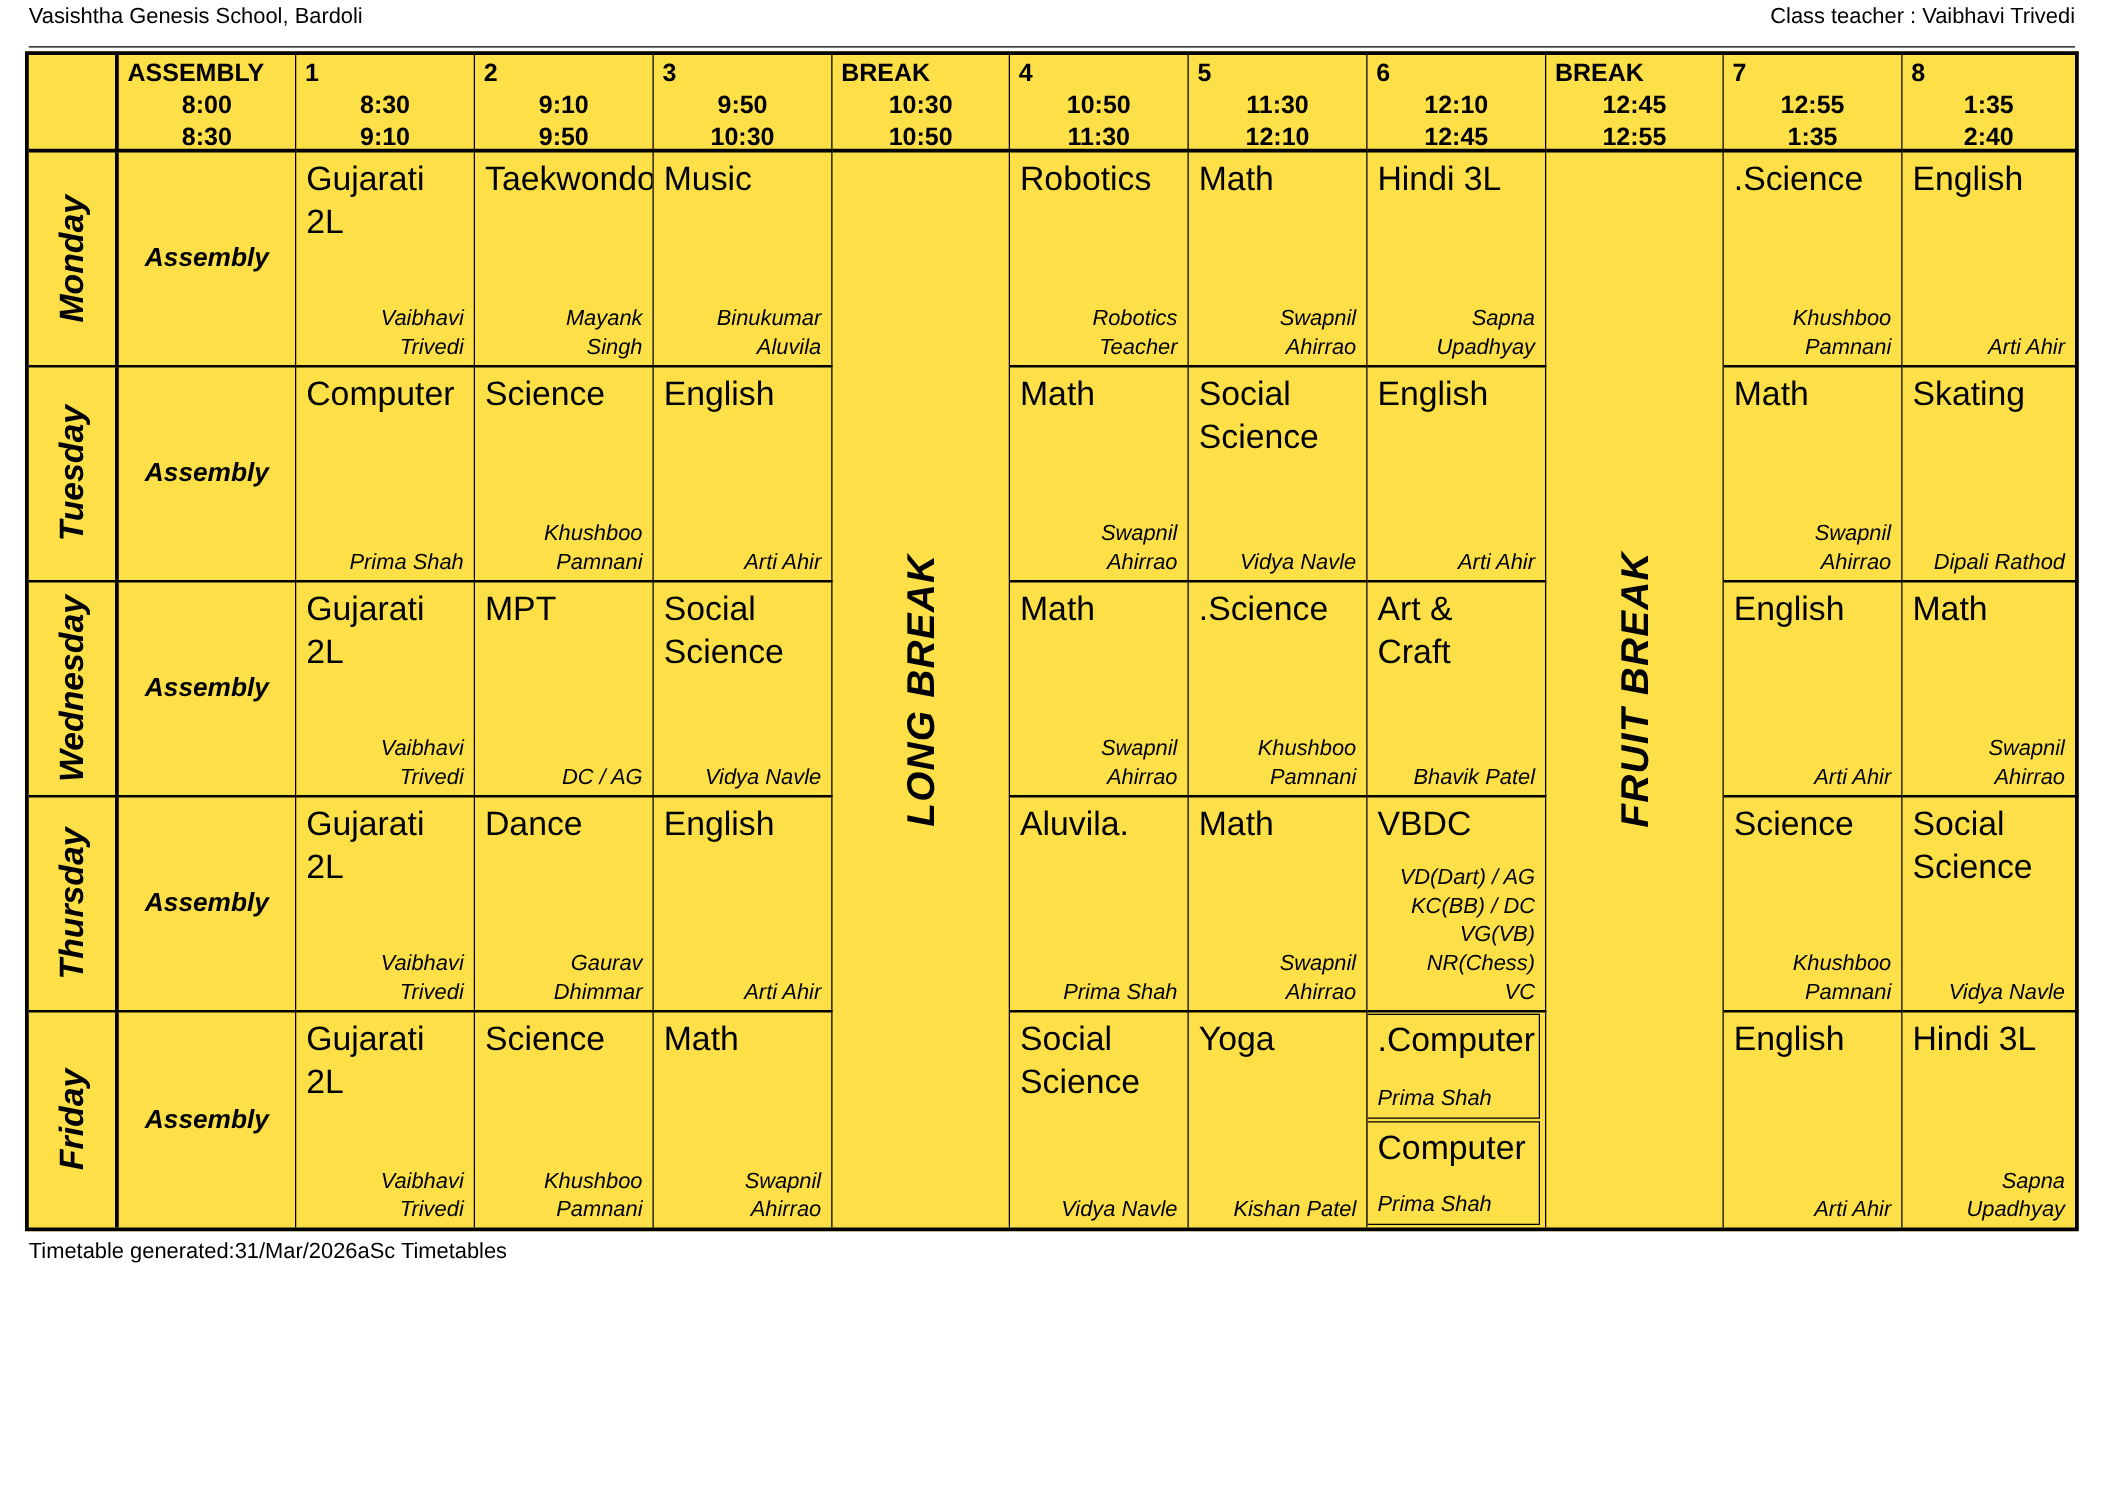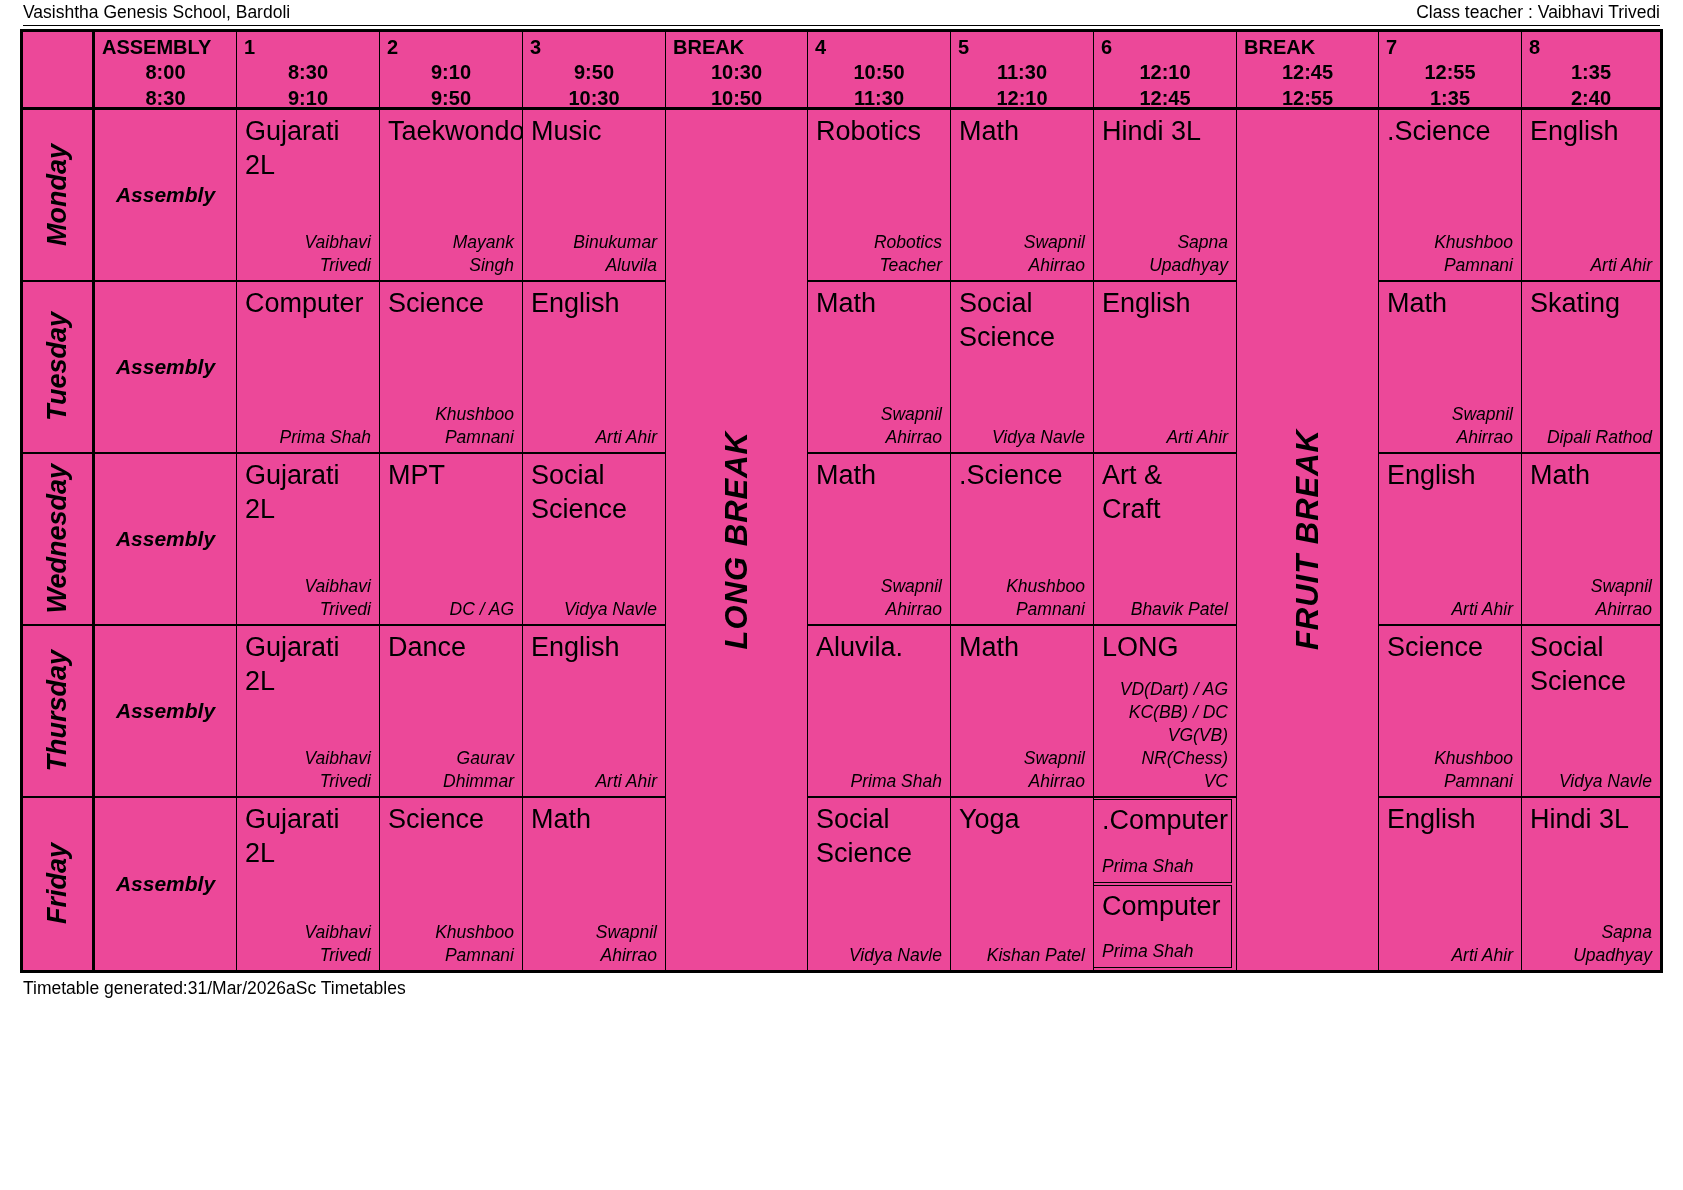--- a/index.html
+++ b/index.html
@@ -4,26 +4,26 @@
 <style>
   html,body { margin:0; padding:0; background:#fff; color:#000;
     font-family:"Liberation Sans", sans-serif; }
   .page { width:1683px; height:1190px; position:relative; overflow:hidden; background:#fff; }
 
   .title-wrap { text-align:center; padding-top:24px; }
   .title { display:inline-block; font-size:42px; font-weight:bold;
     border-bottom:5px solid #000; padding:0 8px 2px 8px; letter-spacing:1px; }
 
   .info-row { width:1637px; margin:2px auto 0 auto; display:flex; justify-content:space-between;
-    font-size:17.5px; border-bottom:1px solid #000; padding-bottom:2px; align-items:flex-end; }
+    font-size:17.5px; border-bottom:1px solid #000; padding-bottom:14px; align-items:flex-end; }
 
   .tt { width:1637px; margin:3px auto 0 auto; display:grid; box-sizing:content-box;
     grid-template-columns:72px 142px 143px 143px 143px 142px 143px 143px 143px 142px 143px 138px;
     grid-template-rows:78px repeat(5, 172px);
-    border:3px solid #000; background:#ec4899; }
+    border:3px solid #000; background:#fde047; }
 
   .c { box-sizing:border-box; overflow:hidden; }
   
   .hc { border-right:1px solid #000; border-bottom:3px solid #000; padding:3px 7px;
     font-weight:bold; font-size:20px; display:flex; flex-direction:column; }
   .hc .hlabel { text-align:left; line-height:1.2; }
   .hc .htime { text-align:center; line-height:1.32; }
   .corner { border-right:3px solid #000; }
   
   .dc { border-right:3px solid #000; border-bottom:2px solid #000;
@@ -290,21 +290,21 @@
     <div class="c pc">
       <div class="subj">Aluvila.</div>
       <div class="tch">Prima Shah</div>
       </div>
     <div class="c pc">
       <div class="subj">Math</div>
       <div class="tch">Swapnil
 Ahirrao</div>
       </div>
     <div class="c pc">
-      <div class="subj">LONG</div>
+      <div class="subj">VBDC</div>
       <div class="tch">VD(Dart) / AG
 KC(BB) / DC
 VG(VB)
 NR(Chess)
 VC</div>
       </div>
     <div class="c pc">
       <div class="subj">Science</div>
       <div class="tch">Khushboo
 Pamnani</div>

